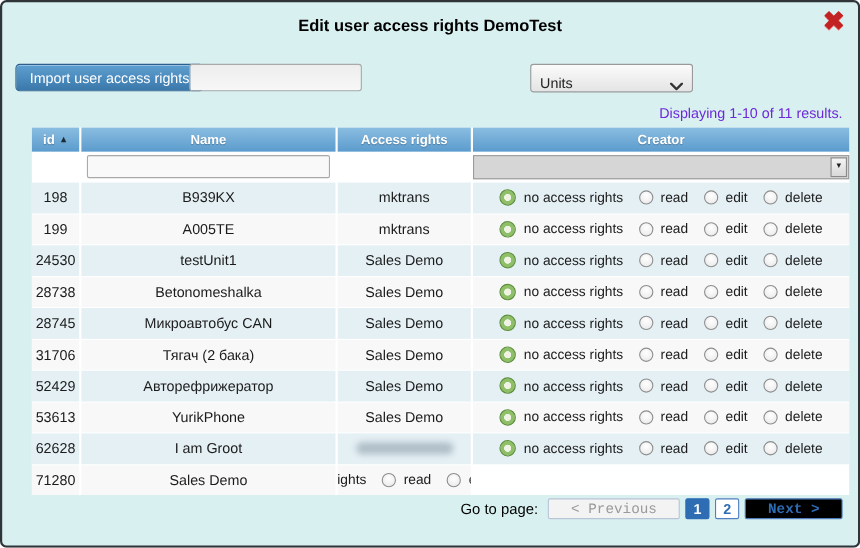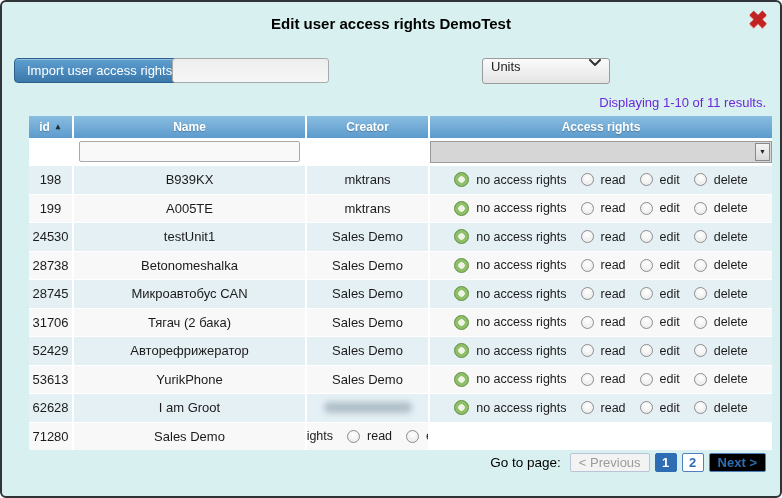--- a/index.html
+++ b/index.html
@@ -25,23 +25,23 @@
     background:linear-gradient(#5d9fd0,#3b78ab); border:1px solid #2c5f8e; border-radius:4px;
     color:#fff; font-size:13px; font-family:"Liberation Sans", sans-serif; cursor:pointer;
     box-shadow:inset 0 1px 0 rgba(255,255,255,.35);
   }
   .import-input {
     position:absolute; left:170px; top:0; width:157px; height:25px;
     border:1px solid #a9a9a9; border-radius:3px; background:linear-gradient(#ededed,#f7f7f7);
     padding:0 6px; font-size:13px; font-family:"Liberation Sans", sans-serif;
   }
   .type-select {
-    position:absolute; left:480px; top:0; width:128px; height:26px;
+    position:absolute; left:480px; top:0; width:148px; height:26px;
     border:1px solid #9a9a9a; border-radius:3px; background:linear-gradient(#fbfbfb,#e4e4e4);
-    display:flex; align-items:flex-start; padding:0 8px; font-size:13px; color:#222; cursor:pointer;
+    display:flex; align-items:flex-end; padding:0 8px; font-size:13px; color:#222; cursor:pointer;
   }
   .type-select .chev { margin-left:auto; display:flex; }
   .results-summary {
     position:absolute; top:93px; right:14px; font-size:13px; color:#6d28d9;
   }
   
   .grid { position:absolute; top:114px; left:12px; width:758px; }
   .trow { display:grid; grid-template-columns:43px 231px 121px 1fr; column-gap:2px; background:#fff;margin-left:15px; }
   .thead { height:22px; margin-bottom:0; }
   .thead .hcell {
@@ -89,22 +89,22 @@
     display:block; width:88px; height:11px; border-radius:5px;
     background:#93a4b0; filter:blur(3px); opacity:.65;
   }
   
   .pagination {
     position:absolute; top:451px; right:14px;
     display:flex; align-items:center; gap:5px; font-size:13.5px;justify-content:space-between;
   }
   .goto-label { color:#000; margin-right:4px; }
   .pg-btn {
-    min-width:26px; padding:1px 8px; text-align:center; font-size:13px;
-    border:1px solid #b9c4d6; background:#f3f3f3; color:#9a9a9a; border-radius:2px;
+    min-width:26px; padding:1px 20px; text-align:center; font-size:13px;
+    border:1px solid #b9c4d6; background:#f3f3f3; color:#9a9a9a; border-radius:2px;font-family:Liberation Mono, monospace;
   }
   .pg-btn.enabled { border:1px solid #4f7fbf; background:#000000; color:#2e6db4; font-weight:bold; cursor:pointer; }
   .page-btn {
     min-width:22px; padding:1px 6px; text-align:center; font-size:13px; font-weight:bold;
     border:1px solid #4f7fbf; background:#fff; color:#2e6db4; border-radius:2px; cursor:pointer;
   }
   .page-btn.current { background:#2e6db4; color:#fff; border-color:#2e6db4; }
 </style>
 </head>
 <body>
@@ -129,22 +129,22 @@
 
   <div class="results-summary">Displaying 1-10 of 11 results.</div>
 
   <div class="grid">
     <div class="trow thead">
       <div class="hcell">
         <span>id</span>
         <span class="sort-arrow">▲</span>
       </div>
       <div class="hcell">Name</div>
+      <div class="hcell">Access rights</div>
       <div class="hcell">Creator</div>
-      <div class="hcell">Access rights</div>
     </div>
 
     <div class="trow filter-row">
       <div class="fcell"></div>
       <div class="fcell">
         <input class="name-filter" type="text" value="" style="">
       </div>
       <div class="fcell"></div>
       <div class="fcell">
         <div class="access-filter">

